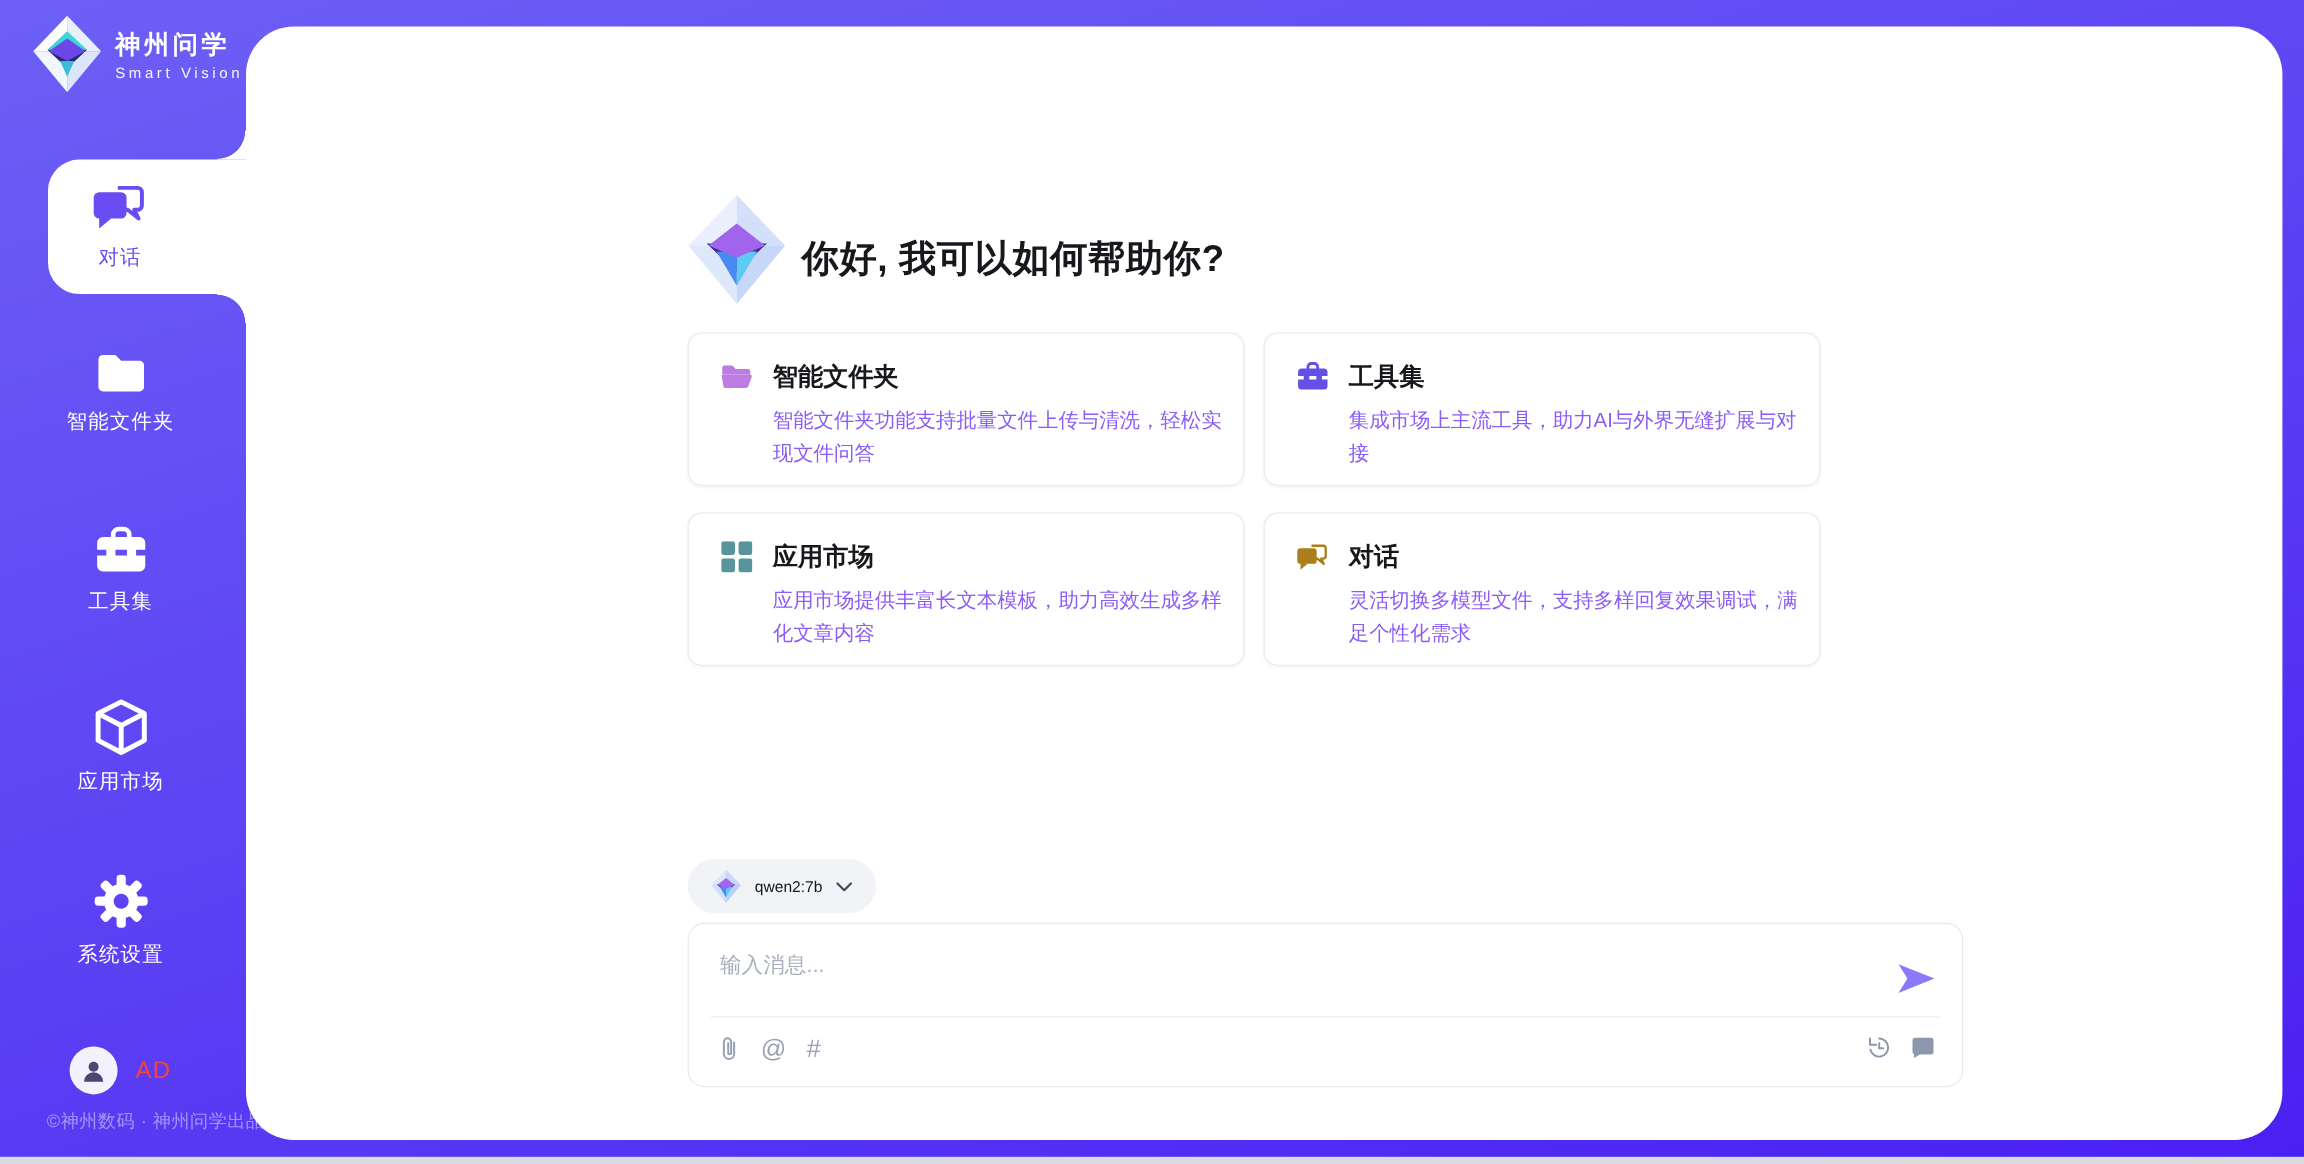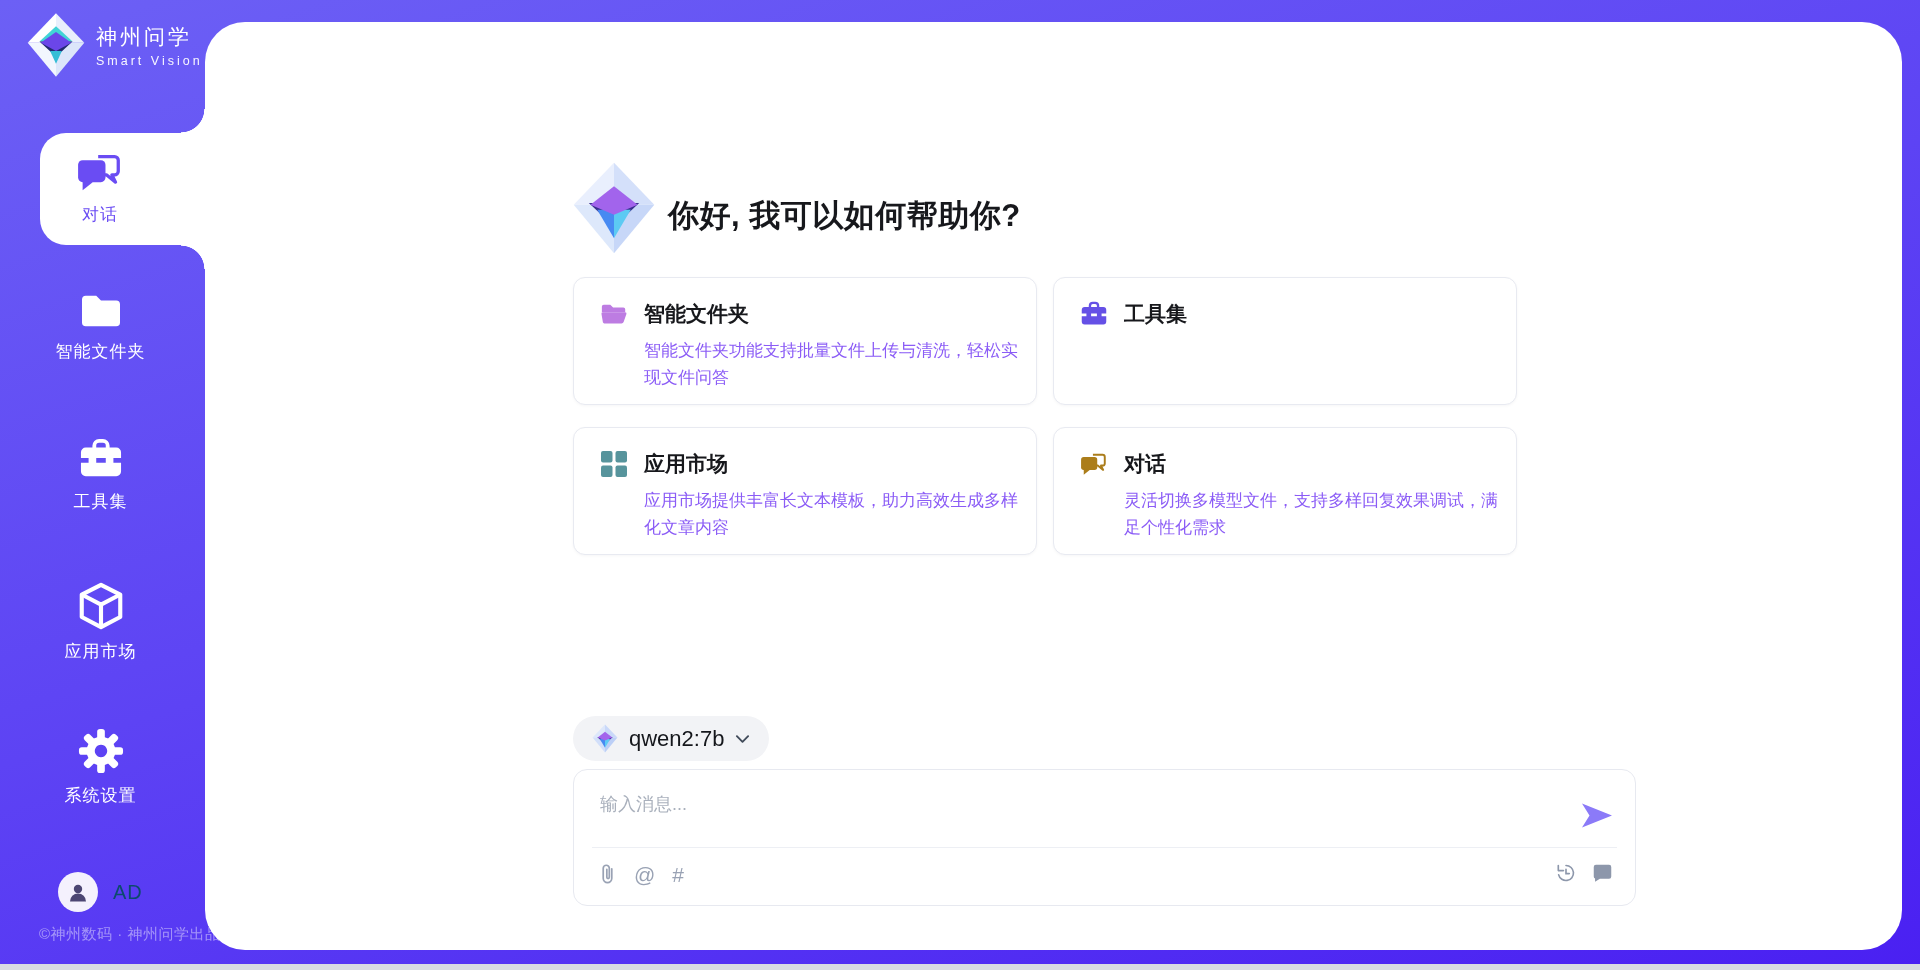--- a/index.html
+++ b/index.html
@@ -10,21 +10,21 @@
 
   
   .panel { position:absolute; left:205px; top:22px; width:1697px; height:928px;
     background:#ffffff; border-radius:40px; }
   .window-edge { position:absolute; left:0; bottom:0; width:1920px; height:6px;
     background:#d8dbe2; }
 
   
   .brand { position:absolute; left:26px; top:12px; display:flex; align-items:center; gap:10px; color:#fff; }
   .brand svg { width:60px; height:66px; }
-  .brand-cn { font-size:21px; font-weight:400; letter-spacing:3px; }
+  .brand-cn { font-size:21px; font-weight:700; letter-spacing:3px; }
   .brand-en { font-size:12.5px; letter-spacing:3px; margin-top:3px; opacity:.95; }
 
   .nav-tab { position:absolute; left:40px; top:133px; width:165px; height:112px;
     background:#fff; border-radius:26px 0 0 26px; cursor:pointer; }
   .fillet { position:absolute; width:24px; height:24px; }
   .fillet-top { left:181px; top:109px;
     background:radial-gradient(circle 24px at 0 0, rgba(0,0,0,0) 0 23px, #fff 23.6px); }
   .fillet-bottom { left:181px; top:245px;
     background:radial-gradient(circle 24px at 0 100%, rgba(0,0,0,0) 0 23px, #fff 23.6px); }
   .nav-tab-inner { position:absolute; left:0; top:0; width:120px; height:112px;
@@ -37,21 +37,21 @@
     color:#ffffff; cursor:pointer; }
   .nav-item.folder   { top:292px; }
   .nav-item.toolkit  { top:438px; }
   .nav-item.market   { top:582px; }
   .nav-item.settings { top:728px;text-align:center; }
   .nav-label { font-size:17px; font-weight:500; letter-spacing:1px; }
 
   .user-row { position:absolute; left:58px; top:872px; display:flex; align-items:center; gap:15px; cursor:pointer; }
   .avatar { width:40px; height:40px; border-radius:50%; background:#f4f1fd;
     display:flex; align-items:center; justify-content:center; }
-  .user-name { color:#0c4a6e; font-size:20px; font-weight:500; letter-spacing:1px; }
+  .user-name { color:#ef4444; font-size:20px; font-weight:500; letter-spacing:1px; }
   .footer-note { position:absolute; left:39px; top:925px; font-size:15px;
     color:rgba(255,255,255,.45); letter-spacing:.5px; }
 
   
   .greeting-logo { position:absolute; left:572px; top:161px; width:84px; height:94px; }
   .greeting-title { position:absolute; left:668px; top:195px; font-size:31px;
     font-weight:800; color:#17181c; letter-spacing:.5px; }
 
   
   .card { position:absolute; width:464px; height:128px; background:#fff;
@@ -68,21 +68,21 @@
   .accent-folder  { color:#bd7ce2; }
   .accent-toolkit { color:#6550e6; }
   .accent-market  { color:#57949c; }
   .accent-chat    { color:#ab7d1b; }
 
   
   .model-pill { position:absolute; left:573px; top:716px; height:45px;
     display:inline-flex; align-items:center; gap:11px; padding:0 19px;
     background:#f2f3f6; border-radius:23px; cursor:pointer; }
   .model-pill svg.diamond { width:26px; height:29px; }
-  .model-name { font-size:22px; color:#15171c; }
+  .model-name { font-size:13px; color:#15171c; }
 
   
   .composer { position:absolute; left:573px; top:769px; width:1063px; height:137px;
     background:#fff; border:1px solid #e7e9f0; border-radius:14px; }
   .composer-input { position:absolute; left:26px; top:17px; width:800px; height:34px;
     border:none; outline:none; font-size:18px; color:#1f2937; background:transparent;
     font-family:"Liberation Sans","DejaVu Sans",sans-serif; }
   .composer-input::placeholder { color:#a9b0bc; }
   .send-btn { position:absolute; right:22px; top:32px; width:32px; height:28px;
     background:none; border:none; cursor:pointer; padding:0; }
@@ -211,20 +211,21 @@
     <span class="card-icon accent-toolkit">
       <svg width="28" height="26" viewBox="0 0 48 44">
         <path d="M17 11 V8 a5 5 0 0 1 5 -5 h4 a5 5 0 0 1 5 5 v3" fill="none" stroke="currentColor" stroke-width="4"></path>
         <path fill-rule="evenodd" fill="currentColor" d="M8 10 h32 a5 5 0 0 1 5 5 v20 a5 5 0 0 1 -5 5 H8 a5 5 0 0 1 -5 -5 V15 a5 5 0 0 1 5 -5 Z M3 21 h42 v5 H3 Z"></path>
         <rect x="11" y="18" width="8" height="11" rx="2" fill="currentColor"></rect>
         <rect x="29" y="18" width="8" height="11" rx="2" fill="currentColor"></rect>
       </svg>
     </span>
     <span class="card-title">工具集</span>
   </div>
+  <div class="card-desc">集成市场上主流工具，助力AI与外界无缝扩展与对接</div>
 </div>
 
 <div class="card c3">
   <div class="card-head">
     <span class="card-icon accent-market">
       <svg width="26" height="26" viewBox="0 0 26 26" fill="currentColor">
         <rect x="0" y="0" width="11.5" height="11.5" rx="2"></rect>
         <rect x="14.5" y="0" width="11.5" height="11.5" rx="2"></rect>
         <rect x="0" y="14.5" width="11.5" height="11.5" rx="2"></rect>
         <rect x="14.5" y="14.5" width="11.5" height="11.5" rx="2"></rect>

